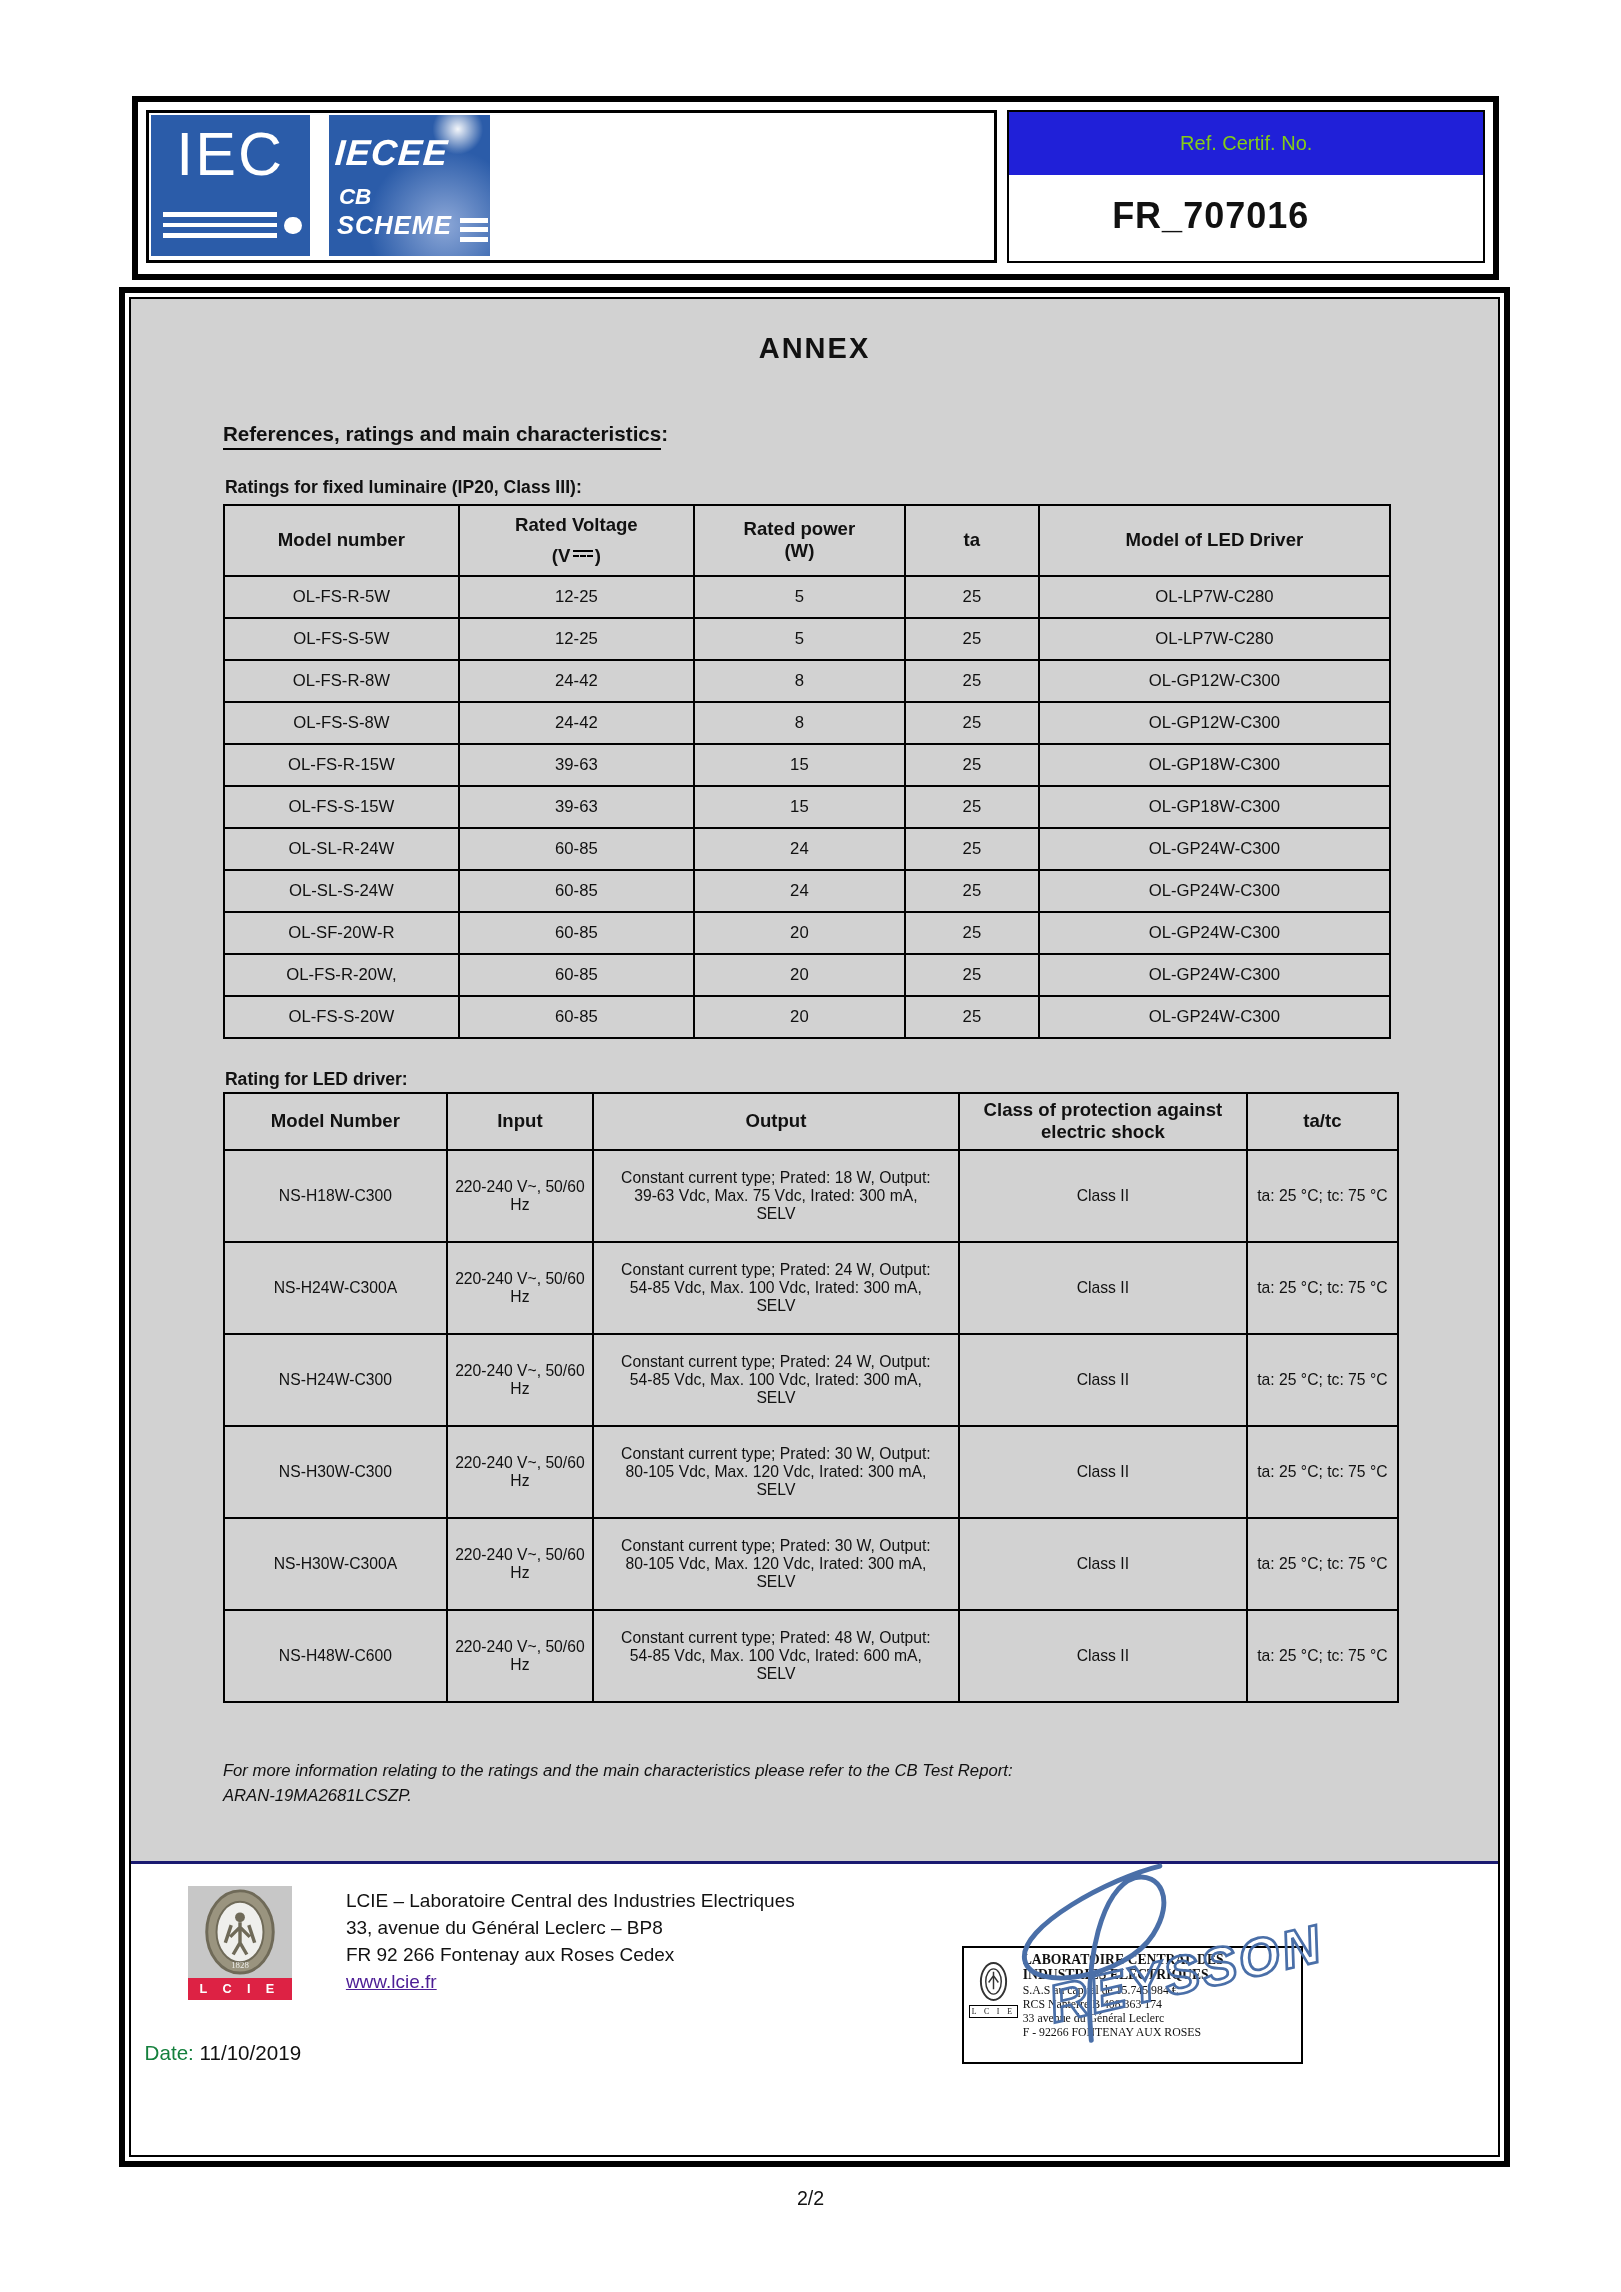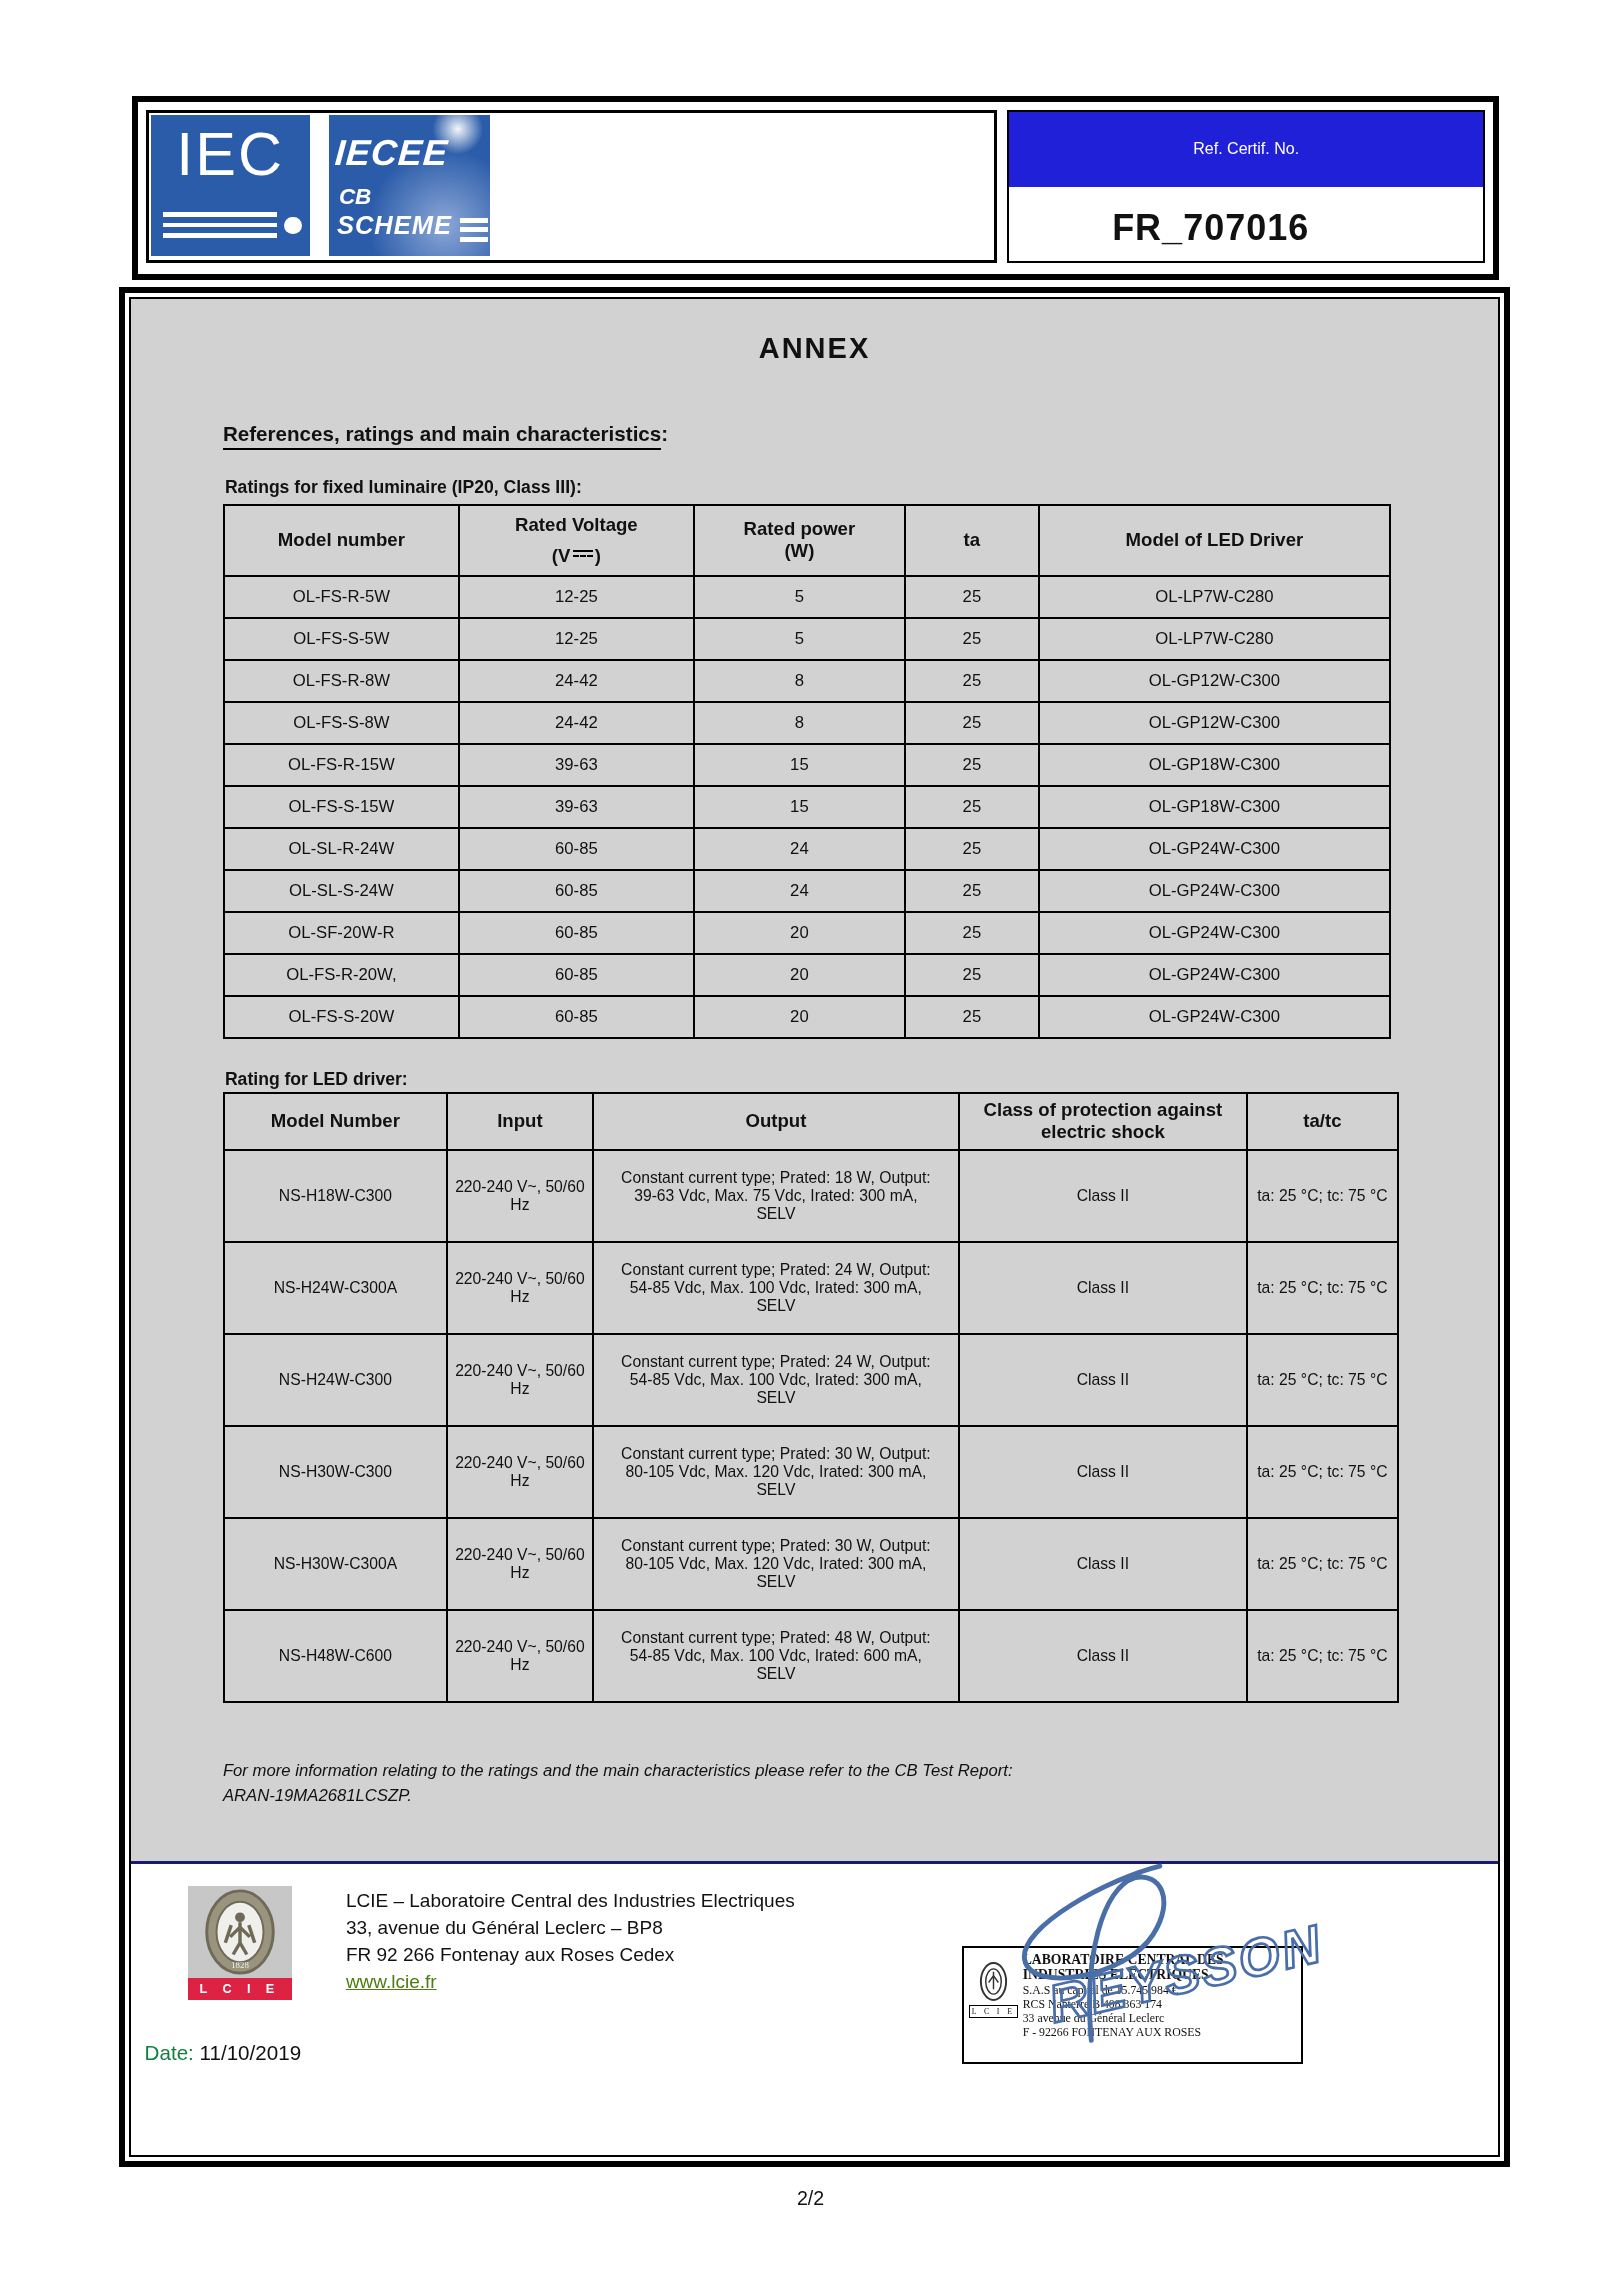--- a/index.html
+++ b/index.html
@@ -32,22 +32,22 @@
                 font-weight:bold; font-style:italic; letter-spacing:1px; transform:skewX(-4deg); }
   .cb-word { position:absolute; top:69px; left:9.8px; color:#fff; font-size:22.5px;
              font-weight:bold; font-style:italic; }
   .scheme-word { position:absolute; top:96px; left:7.8px; color:#fff; font-size:25.5px;
                  font-weight:bold; font-style:italic; letter-spacing:1px;text-align:right; }
   .iecee-lines { position:absolute; right:2px; bottom:13.7px; width:27.4px; }
   .iecee-lines i { display:block; height:4.9px; background:#fff; margin-top:4.9px; }
 
   .ref-box { position:absolute; right:7.8px; top:7.8px; width:478px; height:153px;
              border:2.9px solid #000; background:#fff; }
-  .ref-bar { height:75px; background:#2020d8; color:#ffffff; display:flex;
-             align-items:center; justify-content:center; font-size:16px; }
+  .ref-bar { height:63px; background:#2020d8; color:#84cc16; display:flex;
+             align-items:center; justify-content:center; font-size:20px; }
   .ref-value { height:83px; display:flex; align-items:center; justify-content:center;
                font-size:36px; font-weight:bold; padding-right:71px; letter-spacing:1px; }
 
   
   .main-box { position:absolute; left:119px; top:287px; width:1391px; height:1880px;
               border:6.9px solid #000; padding:3.9px; background:#fff; }
   .main-inner { width:100%; height:100%; border:2.9px solid #000; background:#d2d2d2;
                 position:relative; overflow:hidden; }
 
   .annex-title { position:absolute; top:33px; left:0; right:0; text-align:center;
@@ -85,21 +85,21 @@
   .footer-white { position:absolute; left:0; right:0; top:1562px; bottom:0;
                   background:#fff; border-top:3.9px solid #1a1a70; }
 
   .lcie-logo { position:absolute; left:57px; top:22.5px; width:104px; height:114px;
                background:#c7c7c7; }
   .lcie-band { position:absolute; left:0; right:0; bottom:0; height:22.5px; background:#dd2244;
                color:#fff; font-size:12.7px; font-weight:bold; letter-spacing:5.9px;
                display:flex; align-items:center; justify-content:center; }
 
   .lab-address { position:absolute; left:215px; top:23.5px; font-size:19px; line-height:27px; }
-  .lab-address a { color:#4d7c0f; text-decoration:underline; }
+  .lab-address a { color:#4c1d95; text-decoration:underline; }
 
   .stamp-box { position:absolute; left:831px; top:82px; width:341px; height:118px;
                border:2px solid #000; background:#fff; display:flex; padding:3.9px; }
   .stamp-logo { width:51px; flex:0 0 51px; display:flex; flex-direction:column;
                 align-items:center; justify-content:flex-start; padding-top:7.8px; }
   .stamp-lcie { border:1px solid #000; font-size:7.8px; letter-spacing:2.9px; padding:1px 2px;
                 margin-top:2.9px; font-family:"Liberation Serif", serif; }
   .stamp-text { flex:1; font-family:"Liberation Serif", serif; padding-left:3.9px; }
   .stamp-text .b { font-size:13.7px; font-weight:bold; line-height:15.7px; }
   .stamp-text .s { font-size:11.8px; line-height:14px; }

